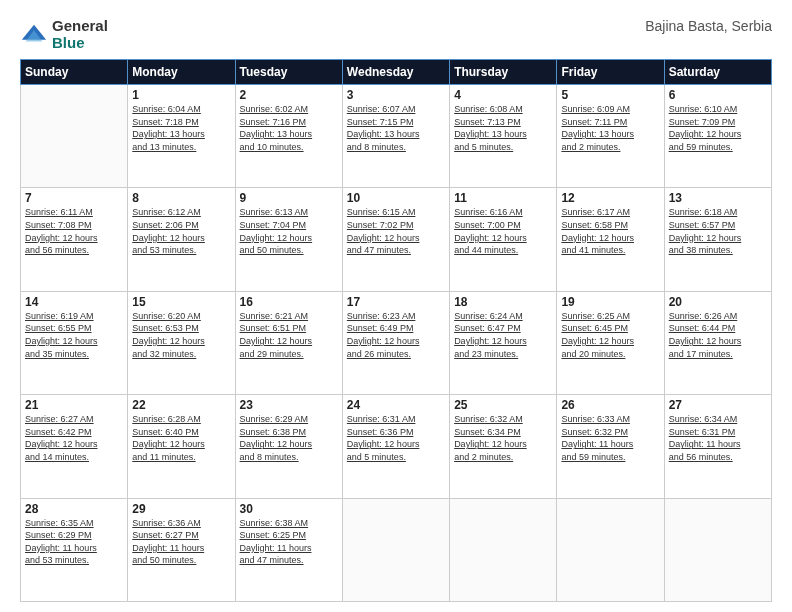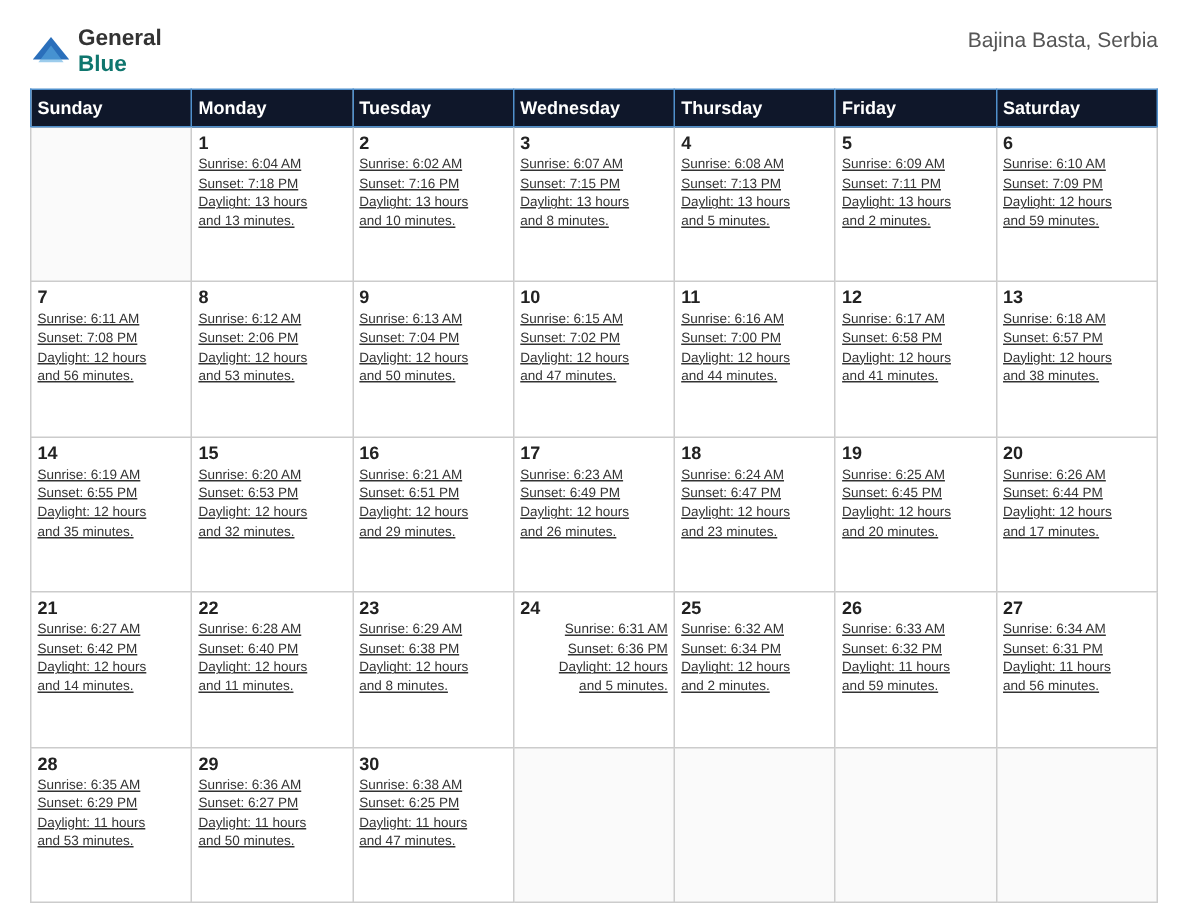--- a/index.html
+++ b/index.html
@@ -301,21 +301,21 @@
           </td>
           <td>
             <span class="day-num">23</span>
             <div class="day-info" style="white-space: pre-line;">Sunrise: 6:29 AM
 Sunset: 6:38 PM
 Daylight: 12 hours
 and 8 minutes.</div>
           </td>
           <td>
             <span class="day-num">24</span>
-            <div class="day-info" style="white-space: pre-line; text-align: right;">Sunrise: 6:31 AM
+            <div class="day-info" style="white-space: pre-line;">Sunrise: 6:31 AM
 Sunset: 6:36 PM
 Daylight: 12 hours
 and 5 minutes.</div>
           </td>
           <td>
             <span class="day-num">25</span>
             <div class="day-info" style="white-space: pre-line;">Sunrise: 6:32 AM
 Sunset: 6:34 PM
 Daylight: 12 hours
 and 2 minutes.</div>

